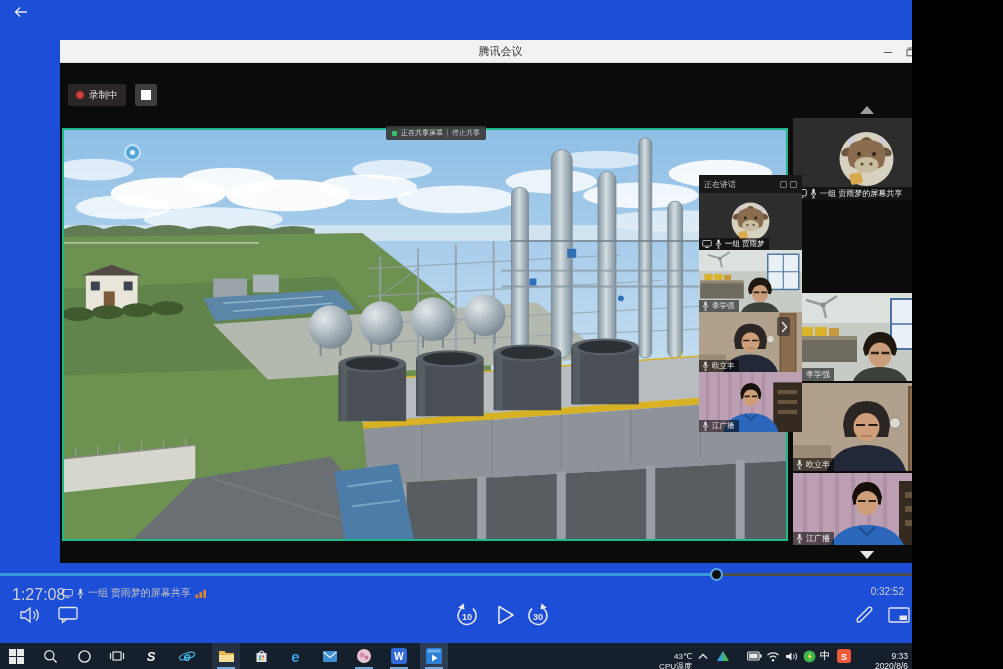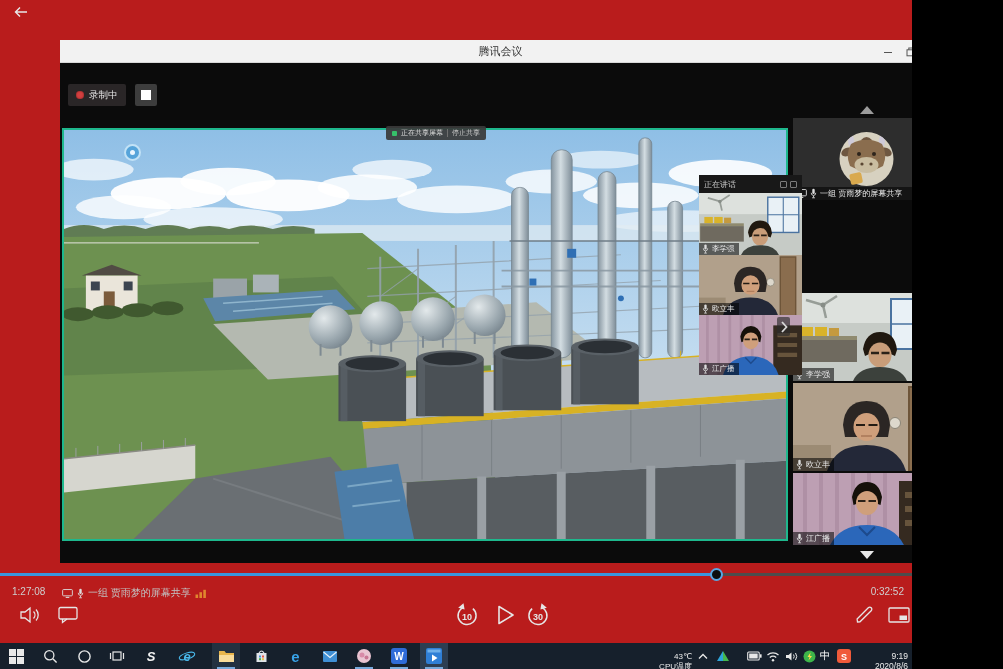--- a/index.html
+++ b/index.html
@@ -1,18 +1,18 @@
 <!DOCTYPE html>
 <html><head>
 <meta charset="utf-8">
 <style>
   *{margin:0;padding:0;box-sizing:border-box}
   html,body{background:#000}
   body{font-family:"Liberation Sans","DejaVu Sans",sans-serif;-webkit-font-smoothing:antialiased}
-  #stage{position:relative;width:912px;height:669px;background:#b91c1c;overflow:hidden}
+  #stage{position:relative;width:912px;height:669px;background:#1d4ed8;overflow:hidden}
   .abs{position:absolute}
 
   
   .app-back{left:8px;top:3px;width:26px;height:18px;display:flex;align-items:center;justify-content:center;cursor:pointer}
   .winbtn{top:4px;width:24px;height:16px;display:flex;align-items:center;justify-content:center}
   .winbtn.min{left:905px}.winbtn.restore{left:942px}.winbtn.close{left:978px}
 
   
   .mwin-titlebar{left:60px;top:40px;width:881px;height:23px;background:#f2f2f2;border-bottom:1px solid #d8d8d8;display:flex;align-items:center;justify-content:center}
   .mwin-title{font-size:11px;color:#333}
@@ -65,21 +65,21 @@
   .scroll-dn{left:857px;top:549px;width:20px;height:12px;display:flex;align-items:center;justify-content:center;cursor:pointer}
   .scroll-dn i{width:0;height:0;border-left:7px solid transparent;border-right:7px solid transparent;border-top:8px solid #e8e8e8}
 
   .edge-scrollbar{left:999px;top:145px;width:3px;height:62px;background:#c9c9c9;border-radius:2px;opacity:.85;z-index:4}
   .edge-chevron{left:982px;top:302px;width:18px;height:36px;display:flex;align-items:center;justify-content:center;z-index:4;cursor:pointer}
 
   
   .prog-track{left:0;top:573px;width:1003px;height:3px;background:#4d4d4d}
   .prog-fill{position:absolute;left:0;top:0;height:3px;background:#3a96dd}
   .prog-thumb{position:absolute;right:-6px;top:-5px;width:13px;height:13px;border-radius:50%;background:#0d0d0d;border:2px solid #5aa7e2}
-  .t-elapsed{left:12px;top:586px;font-size:10px;color:#cfcfcf}
+  .t-elapsed{left:12px;top:586px;font-size:16px;color:#cfcfcf}
   .t-remaining{right:8px;top:586px;font-size:10px;color:#cfcfcf;position:absolute}
   .nowplaying{left:62px;top:586px;display:flex;align-items:center;gap:4px}
   .nowplaying .nm{font-size:10px;color:#c2c2c2}
   .pbtn{position:absolute;display:flex;align-items:center;justify-content:center;cursor:pointer}
   .vol{left:16px;top:602px;width:28px;height:26px}
   .chat{left:56px;top:604px;width:24px;height:22px}
   .skipb{left:451px;top:599px;width:32px;height:32px}
   .play{left:489px;top:600px;width:30px;height:30px}
   .skipf{left:522px;top:599px;width:32px;height:32px}
   .pencil{left:851px;top:602px;width:26px;height:26px}
@@ -393,20 +393,34 @@
   <div class="abs logo">
       <i></i>
     </div>
 
   <div class="abs spanel">
     <div class="sp-head">
       <span class="sp-title">正在讲话</span>
       <i class="sp-ctrl"></i>
       <i class="sp-ctrl"></i>
     </div>
+    <div class="sp-tile tA">
+      <svg class="scene">
+          <use href="#sc-cow"></use>
+        </svg>
+      <div class="tile-label">
+        <svg width="10" height="8">
+            <use href="#ic-screen"></use>
+          </svg>
+        <svg width="7" height="10">
+            <use href="#ic-mic"></use>
+          </svg>
+        <span class="nm">一组 贾雨梦</span>
+      </div>
+    </div>
     <div class="sp-tile tB">
       <svg class="scene">
           <use href="#sc-lxq"></use>
         </svg>
       <div class="tile-label">
         <svg width="7" height="10">
             <use href="#ic-mic"></use>
           </svg>
         <span class="nm">李学强</span>
       </div>
@@ -712,21 +726,21 @@
         </svg>
     </div>
     <div class="ime">中</div>
     <div class="slot" style="left:834px;width:20px">
       <svg width="14" height="14" viewBox="0 0 14 14">
           <rect width="14" height="14" rx="3" fill="#f05a3a"></rect>
           <text x="7" y="10.5" text-anchor="middle" font-size="9" font-weight="bold" fill="#fff">S</text>
         </svg>
     </div>
     <div class="tray-txt clock">
-      <div>9:19</div>
+      <div>9:33</div>
       <div>2020/8/6</div>
     </div>
     <div class="slot" style="left:908px;width:22px">
       <svg width="13" height="13" viewBox="0 0 13 13">
           <rect x="1" y="1" width="11" height="11" rx="1.5" fill="none" stroke="#e8e8e8" stroke-width="1.1"></rect>
           <path d="M3.5 4.5 h6 M3.5 7 h6 M3.5 9.5 h4" stroke="#e8e8e8" stroke-width="1"></path>
         </svg>
     </div>
     <div class="slot" style="left:936px;width:28px">
       <svg width="24" height="14" viewBox="0 0 24 14">

